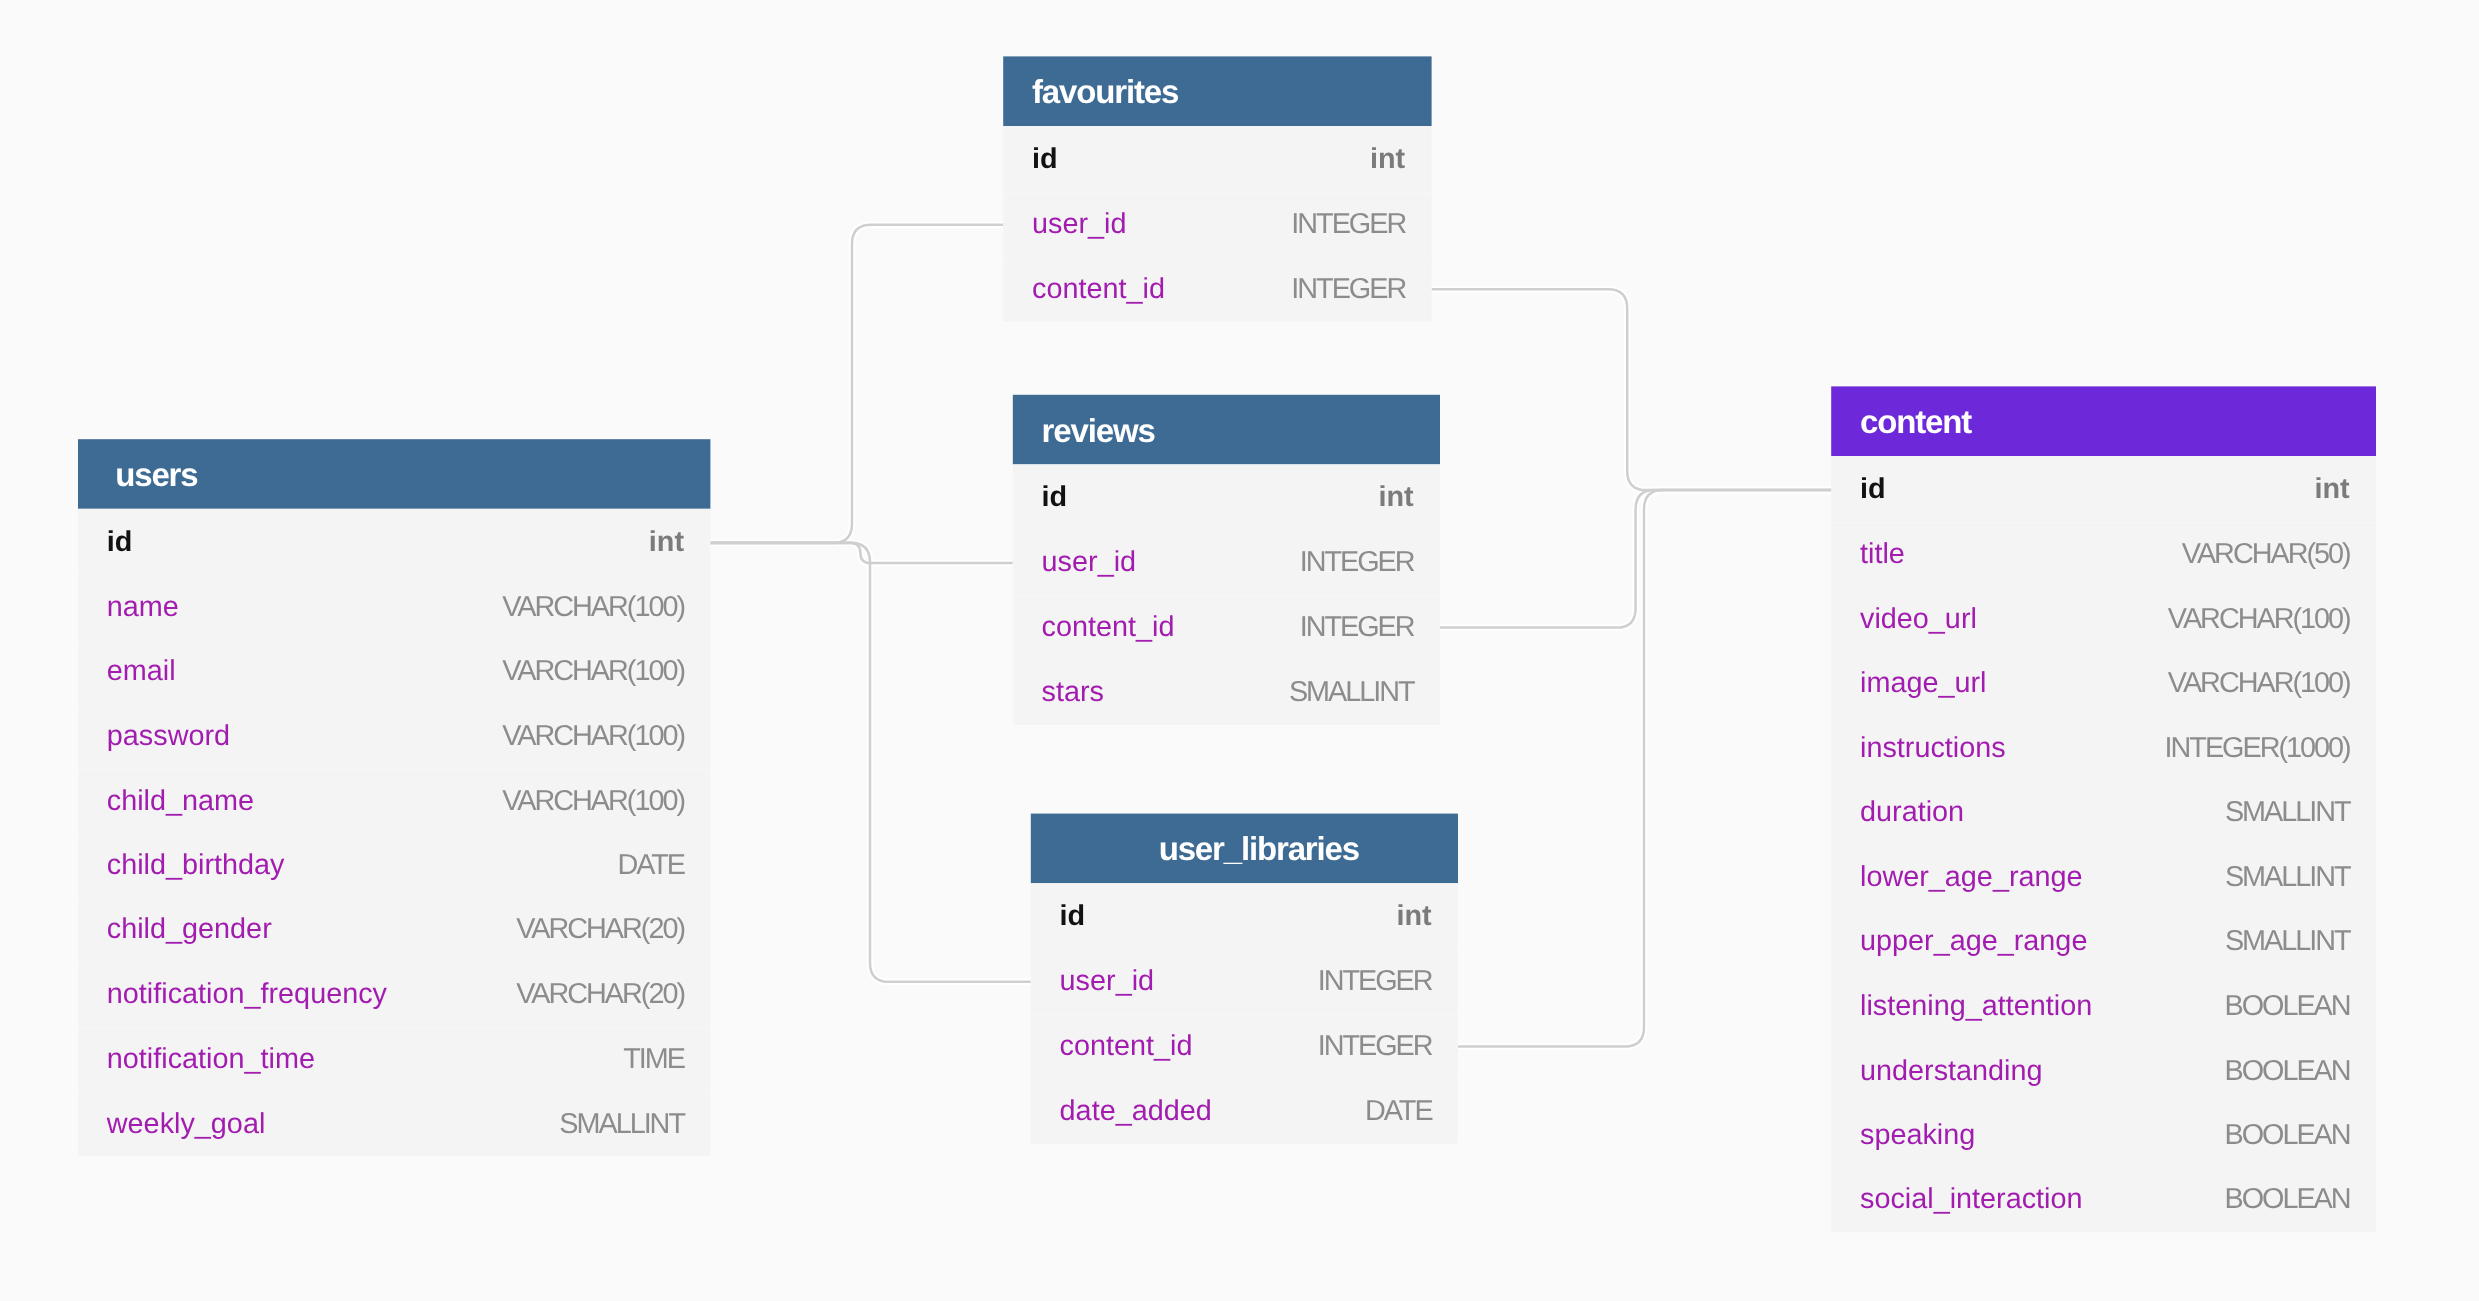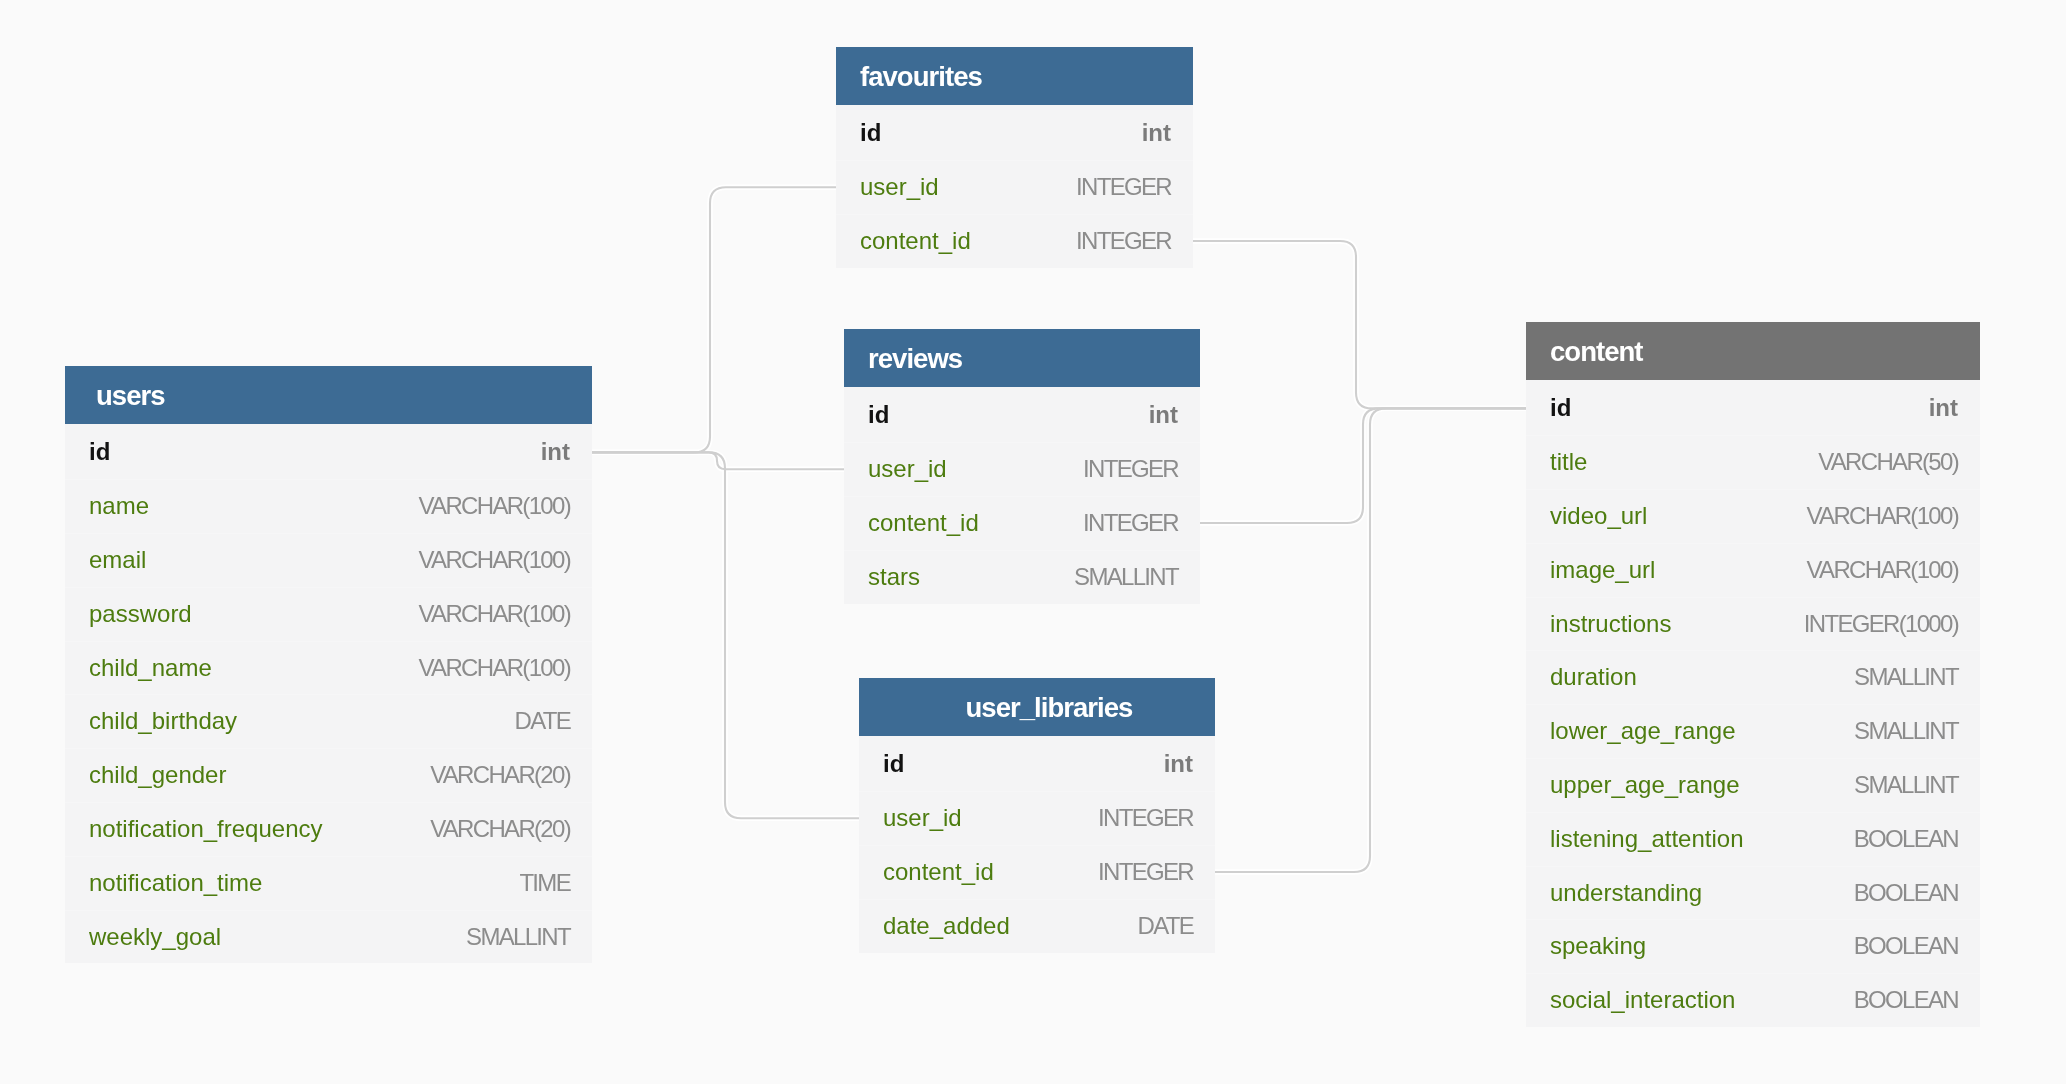--- a/index.html
+++ b/index.html
@@ -29,21 +29,21 @@
   }
   .tbl-body{background:#f4f4f5;padding:1.5px 0 0 0;}
   .row{
     display:flex;align-items:center;justify-content:space-between;
     height:53.8px;
     box-shadow:inset 0 1px 0 #f6f6f7;
     padding:0 22px 0 24px;box-sizing:border-box;
     font-size:24px;
   }
   .row:first-child{box-shadow:none;}
-  .col-name{color:#4d7c0f;white-space:nowrap;}
+  .col-name{color:#a21caf;white-space:nowrap;}
   .col-type{color:#8c8c8c;white-space:nowrap;letter-spacing:-0.07em;text-align:right;}
   .row.pk .col-name{color:#121212;font-weight:bold;}
   .row.pk .col-type{color:#7b7b7b;font-weight:bold;letter-spacing:normal;}
 </style>
 </head>
 <body style="background: rgb(250, 250, 250);">
 <div id="canvas">
   <svg class="links" width="2066" height="1084" viewBox="0 0 2066 1084">
     <path class="link-halo" d="M 592.0 452.4 L 694.0 452.4 Q 710.0 452.4 710.0 436.4 L 710.0 203.2 Q 710.0 187.2 726.0 187.2 L 836.0 187.2"></path>
     <path class="link-halo" d="M 592.0 452.4 L 708.6 452.4 Q 717.0 452.4 717.0 460.8 L 717.0 460.8 Q 717.0 469.2 725.4 469.2 L 844.0 469.2"></path>
@@ -156,21 +156,21 @@
           <span class="col-name">content_id</span>
           <span class="col-type">INTEGER</span>
         </div>
       <div class="row">
           <span class="col-name">date_added</span>
           <span class="col-type">DATE</span>
         </div>
     </div>
   </div>
   <div class="table" style="left: 1526px; top: 322px; width: 454px;">
-    <div class="tbl-header" style="background: #737373;">content</div>
+    <div class="tbl-header" style="background: #6d28d9;">content</div>
     <div class="tbl-body" style="background: rgb(244, 244, 245);">
       <div class="row pk">
           <span class="col-name">id</span>
           <span class="col-type">int</span>
         </div>
       <div class="row">
           <span class="col-name">title</span>
           <span class="col-type">VARCHAR(50)</span>
         </div>
       <div class="row">

